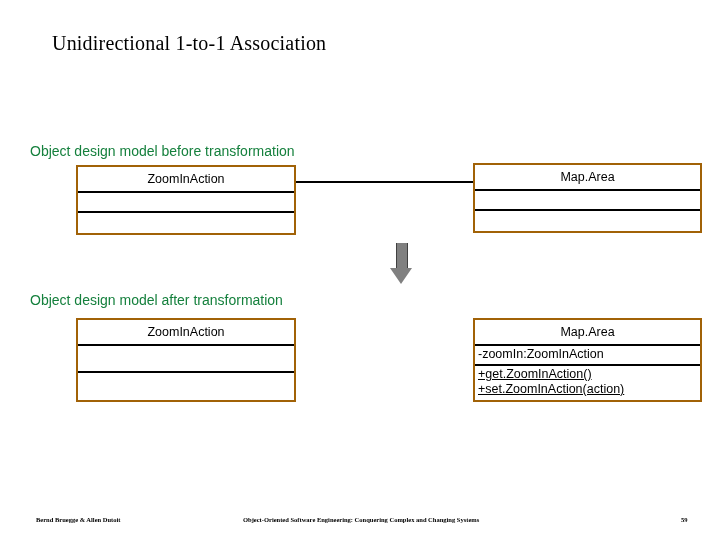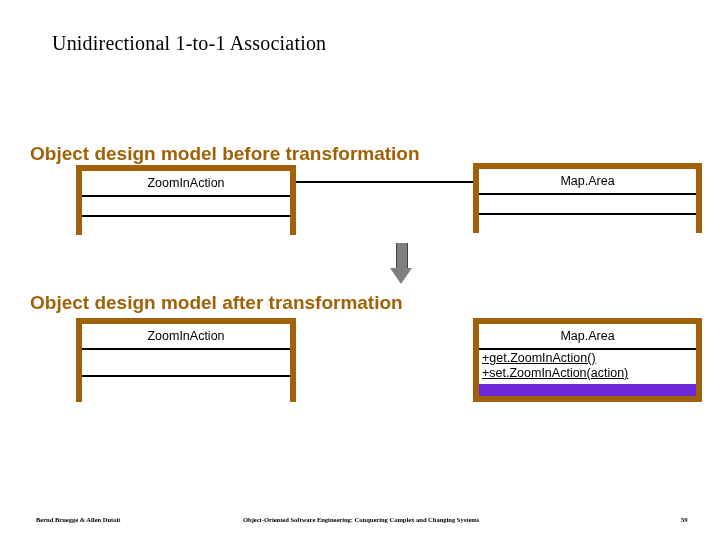--- a/index.html
+++ b/index.html
@@ -26,33 +26,33 @@
     width: 648px;
     font-family: "Liberation Serif", serif;
     font-size: 20px;
     color: #000000;
     letter-spacing: 0.2px;
     margin-left: 16px;
   }
   .section-label {
     position: absolute;
     font-family: "Liberation Sans", sans-serif;
-    font-weight: bold;
-    font-size: 19px;
-    color: #a16207;
+    font-weight: normal;
+    font-size: 14px;
+    color: #15803d;
     white-space: nowrap;
   }
   #label-before { left: 30px; top: 143px; }
   #label-after  { left: 30px; top: 292px; }
 
   
   .umlbox {
     position: absolute;
-    border: 6px solid #a16207;
-    background: #6d28d9;
+    border: 2px solid #a16207;
+    background: #fef9c3;
     box-sizing: border-box;
   }
   .umlbox .compartment {
     box-sizing: border-box;
     border-bottom: 2px solid #000000;
     background: #ffffff;
     overflow: hidden;
   }
   .umlbox .compartment:last-child {
     border-bottom: none;
@@ -152,20 +152,21 @@
   <div class="section-label" id="label-after">Object design model after transformation</div>
 
   <div class="umlbox" style="left:76px; top:318px; width:220px; height:84px;">
     <div class="compartment name">ZoomInAction</div>
     <div class="compartment attrs empty" style="height:27px;"></div>
     <div class="compartment ops empty" style="height:27px;"></div>
   </div>
 
   <div class="umlbox" style="left:473px; top:318px; width:229px; height:84px;">
     <div class="compartment name">Map.Area</div>
+    <div class="compartment attrs" style="height:20px;">-zoomIn:ZoomInAction</div>
     <div class="compartment ops" style="height:34px; white-space:pre;text-decoration:underline;">+get.ZoomInAction()
 +set.ZoomInAction(action)</div>
   </div>
 
   <div class="footer-text" id="footer-left">Bernd Bruegge &amp; Allen Dutoit</div>
   <div class="footer-text" id="footer-center">Object-Oriented Software Engineering: Conquering Complex and Changing Systems</div>
   <div class="footer-text" id="footer-page">59</div>
 
 </div>
 

